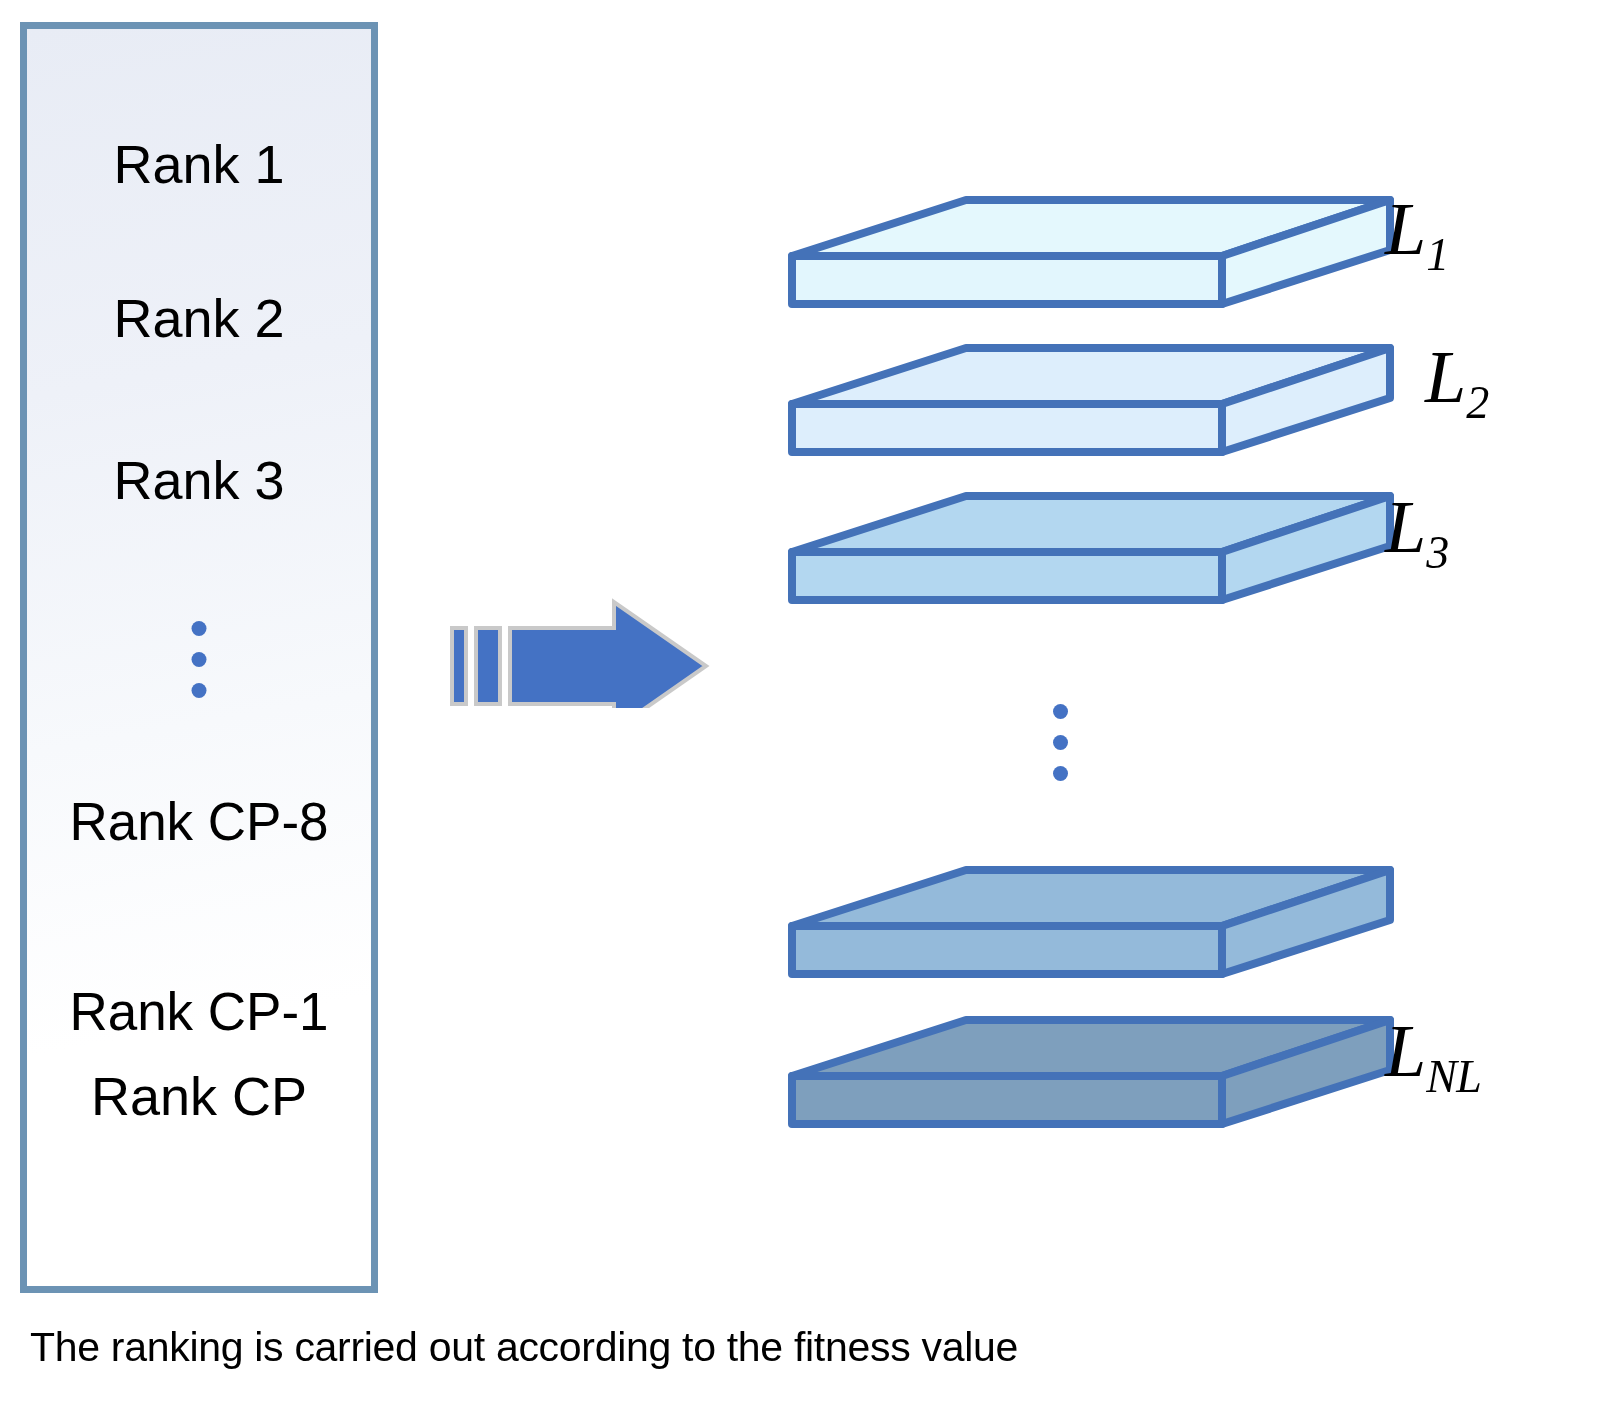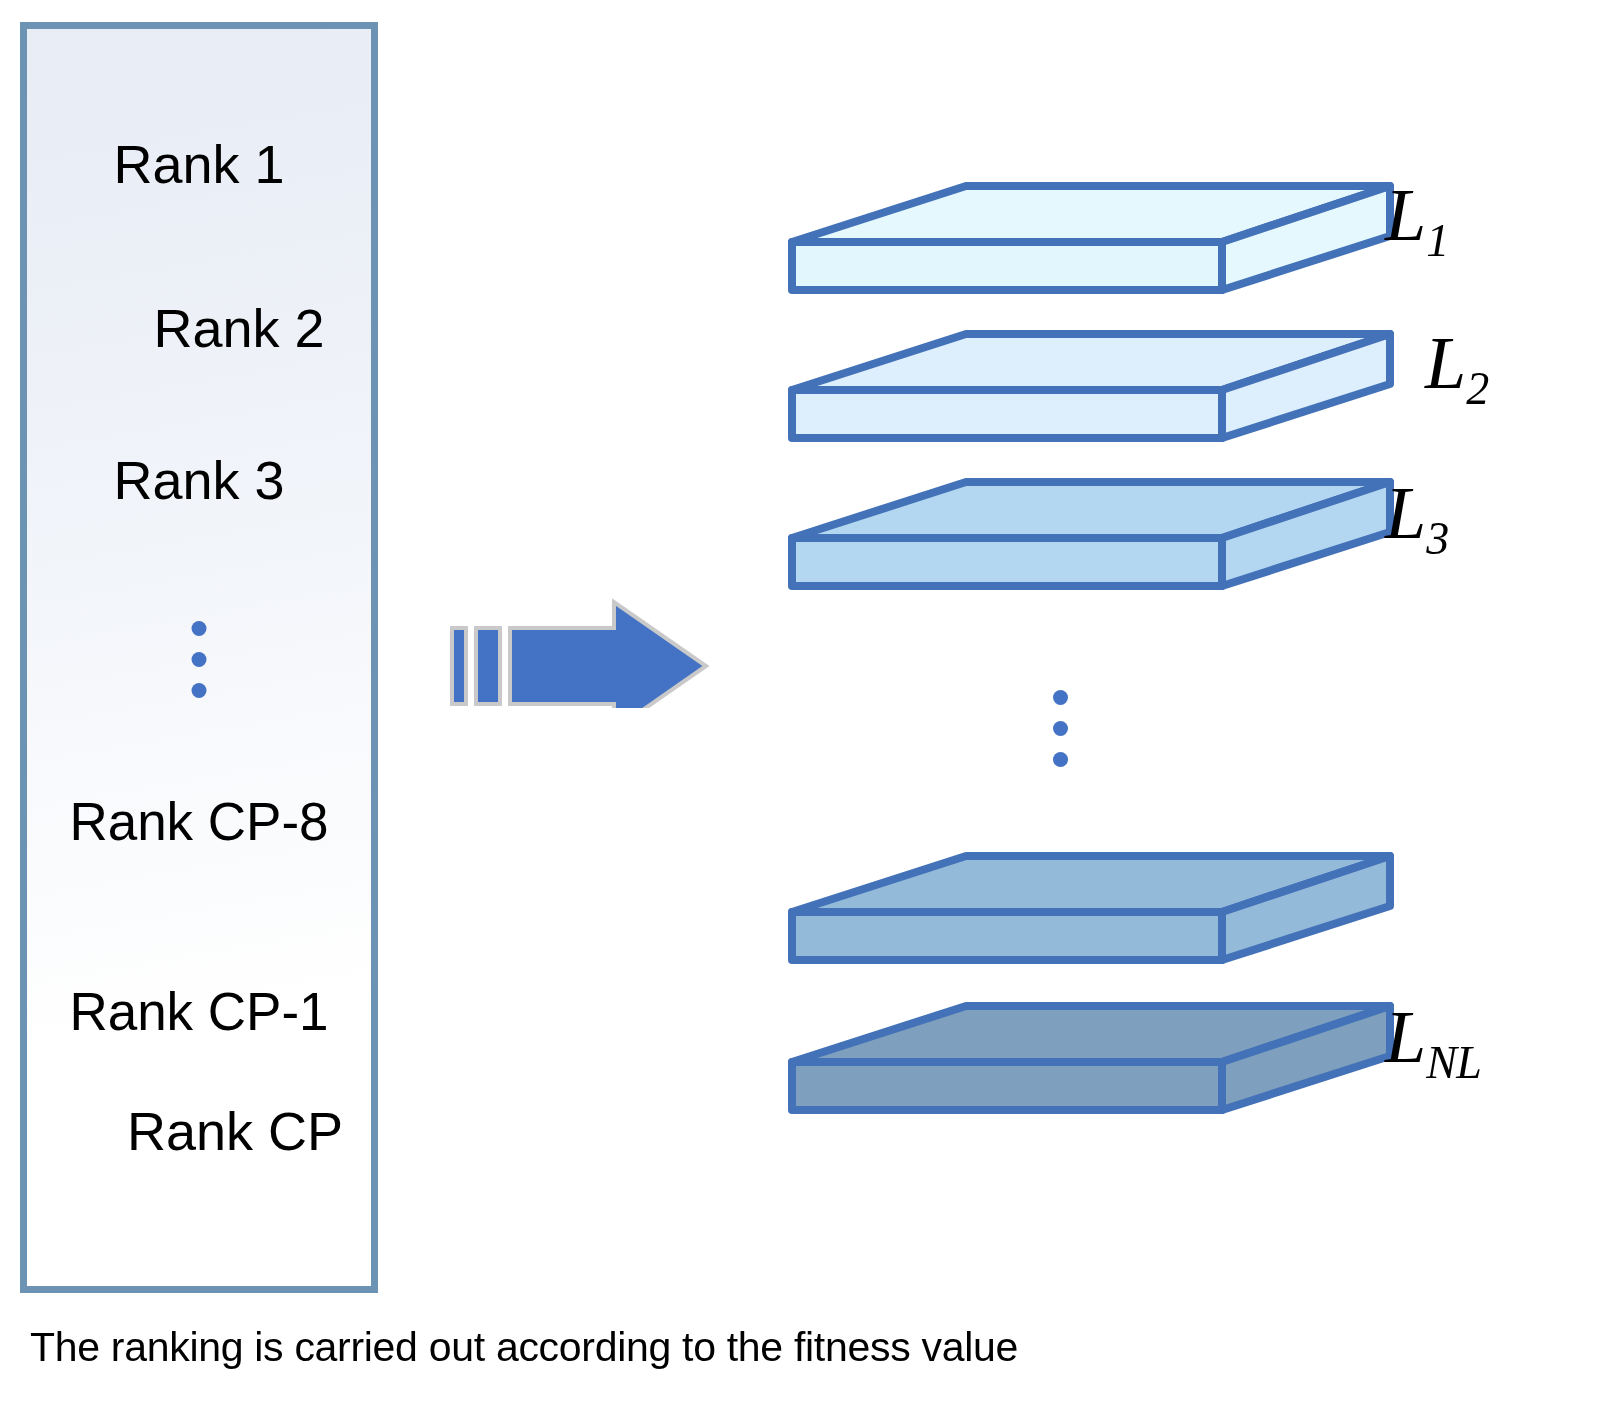--- a/index.html
+++ b/index.html
@@ -32,25 +32,25 @@
     left: 0;
     width: 100%;
     text-align: center;
     color: #000000;
     font-family: "Liberation Sans", sans-serif;
     font-size: 54px;
     line-height: 1;
     white-space: nowrap;
   }
   #rank-item-0 { top: 108px; }
-  #rank-item-1 { top: 272px; padding-left: 40px; }
+  #rank-item-1 { top: 262px; }
   #rank-item-2 { top: 424px; }
   #rank-item-3 { top: 766px; font-size: 53px; }
   #rank-item-4 { top: 956px; font-size: 53px; }
-  #rank-item-5 { top: 1075px; padding-left: 36px; }
+  #rank-item-5 { top: 1040px; }
 
   
   #rank-ellipsis {
     position: absolute;
     left: 50%;
     top: 592px;
     transform: translateX(-50%);
     display: flex;
     flex-direction: column;
     gap: 16px;
@@ -69,21 +69,21 @@
     left: 448px;
     top: 598px;
     width: 270px;
     height: 110px;
   }
 
   
   #layer-stack {
     position: absolute;
     left: 770px;
-    top: 150px;
+    top: 164px;
     width: 847px;
     height: 1000px;
   }
   .layer-row {
     position: absolute;
     left: 0;
     width: 640px;
     height: 125px;
   }
   .layer-row svg { display: block; width: 640px; height: 125px; }

